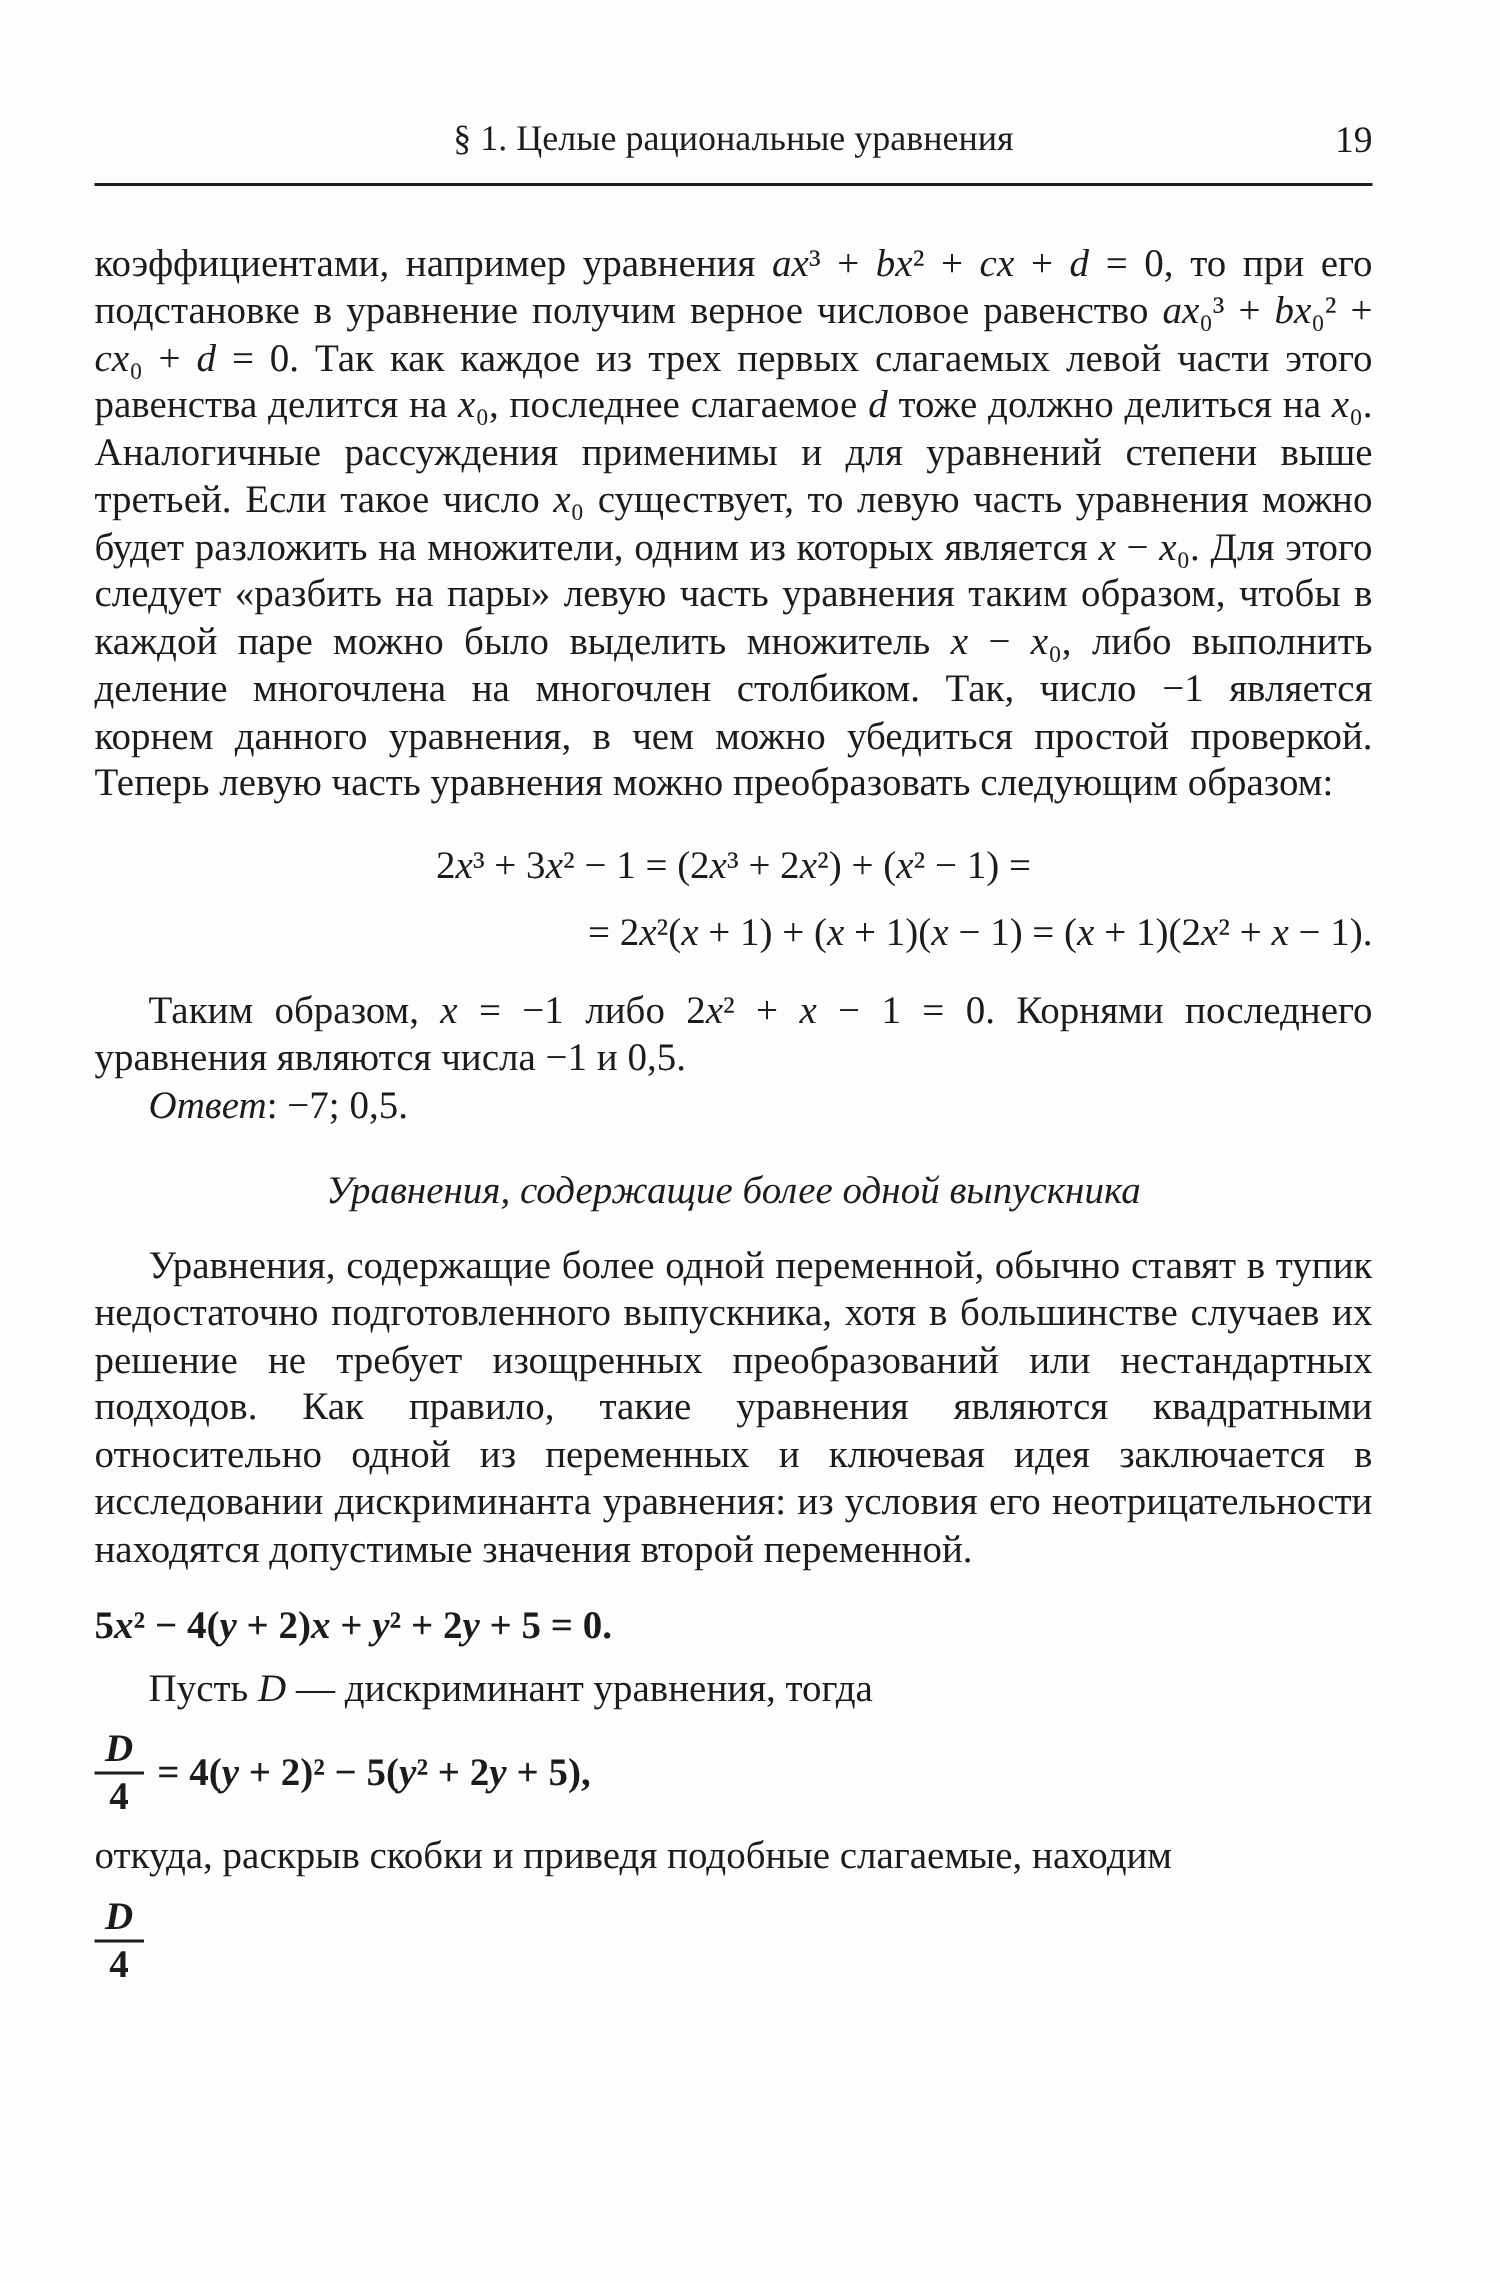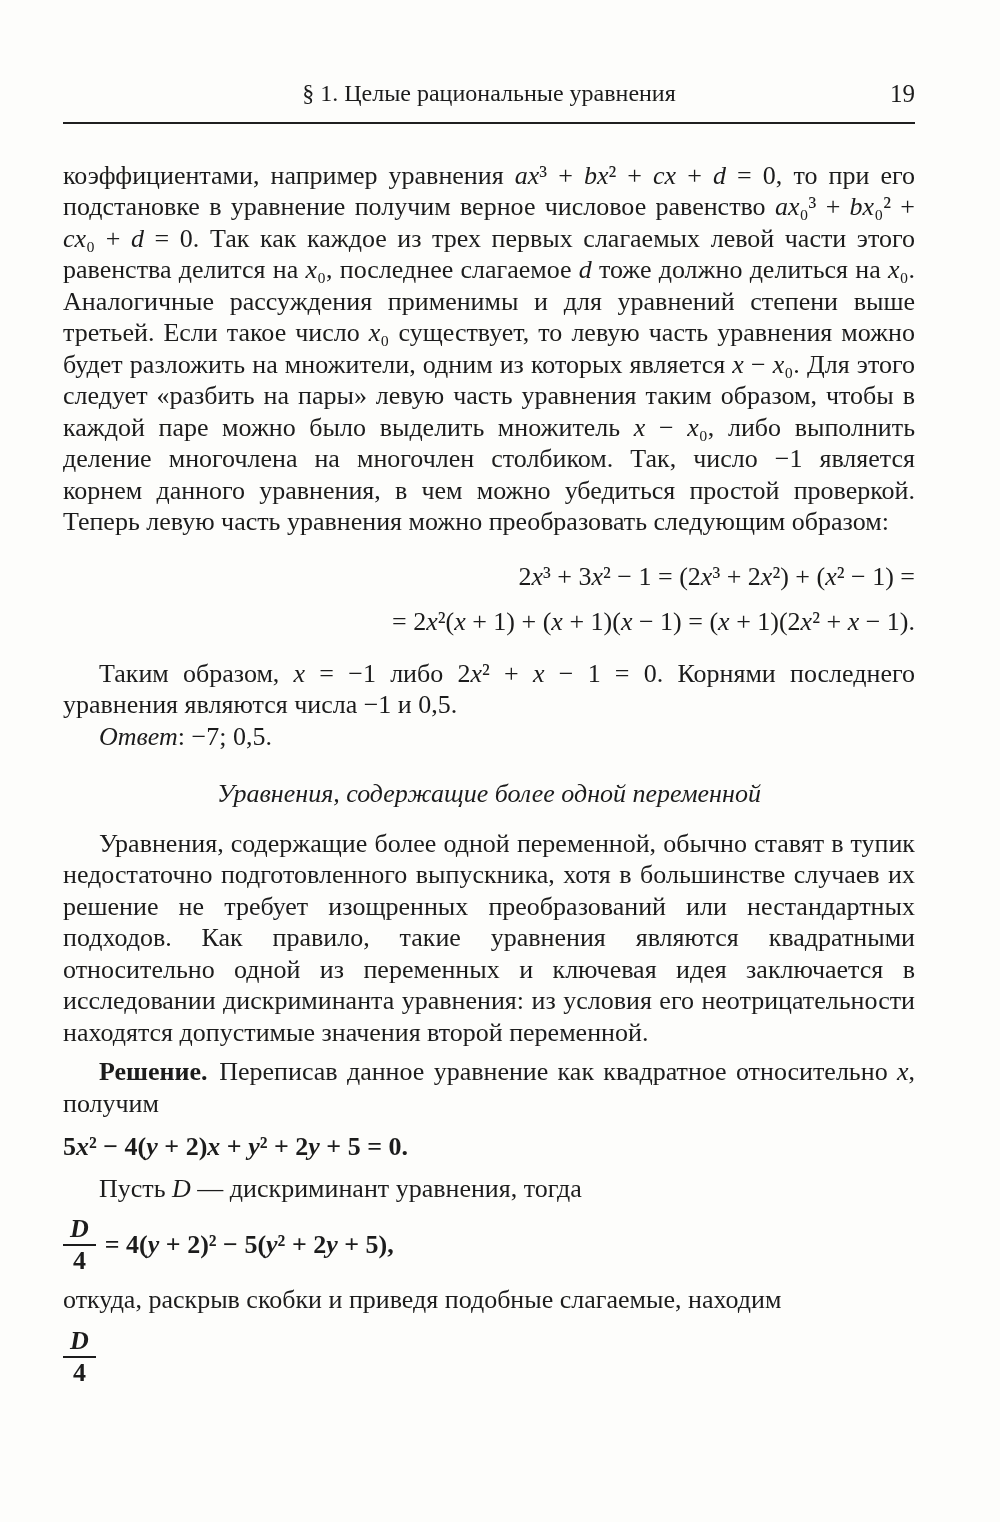--- a/index.html
+++ b/index.html
@@ -45,21 +45,21 @@
     font-weight: bold;
     margin-right: 0.45em;
   }
   .italic { font-style: italic; }
   
   .equation {
     margin: 16px 0 14px 0;
     font-size: 26px;
   }
   .eq-line { line-height: 45px; }
-  .eq-line.left  { text-align: right; }
+  .eq-line.left  { text-align: center; }
   .eq-line.right { text-align: right; }
   .eq-center {
     display: flex;
     justify-content: flex-start;
     align-items: center;
     gap: 9px;
     text-align: center;
     font-weight: bold;
   }
   .equation.tightish { margin: 12px 0 10px 0; }
@@ -102,28 +102,27 @@
 
   <div class="equation">
     <div class="eq-line left">2<i>x</i>³ + 3<i>x</i>² − 1 = (2<i>x</i>³ + 2<i>x</i>²) + (<i>x</i>² − 1) =</div>
     <div class="eq-line right">= 2<i>x</i>²(<i>x</i> + 1) + (<i>x</i> + 1)(<i>x</i> − 1) = (<i>x</i> + 1)(2<i>x</i>² + <i>x</i> − 1).</div>
   </div>
 
   <p class="indent">Таким образом, <i>x</i> = −1 либо 2<i>x</i>² + <i>x</i> − 1 = 0. Корнями последнего уравнения являются числа −1 и 0,5.</p>
 
   <p class="indent"><span class="italic">Ответ</span><span>: −7; 0,5.</span></p>
 
-  <p class="section-heading">Уравнения, содержащие более одной переменной</p>
+  <p class="section-heading">Уравнения, содержащие более одной выпускника</p>
 
   <p class="indent">Уравнения, содержащие более одной переменной, обычно ставят в тупик недостаточно подготовленного выпускника, хотя в большинстве случаев их решение не требует изощренных преобразований или нестандартных подходов. Как правило, такие уравнения являются квадратными относительно одной из переменных и ключевая идея заключается в исследовании дискриминанта уравнения: из условия его неотрицательности находятся допустимые значения второй переменной.</p>
 
 
   <div class="spacer-sm"></div>
 
-  <p class="indent"><b class="label-bold">Решение.</b><span>Переписав данное уравнение как квадратное относительно <i>x</i>, получим</span></p>
 
   <div class="equation tightish eq-center">
     <span>5<i>x</i>² − 4(<i>y</i> + 2)<i>x</i> + <i>y</i>² + 2<i>y</i> + 5 = 0.</span>
   </div>
 
   <p class="indent">Пусть <i>D</i> — дискриминант уравнения, тогда</p>
 
   <div class="equation tightish eq-center">
     <span class="frac">
       <span class="frac-num"><i>D</i></span>

